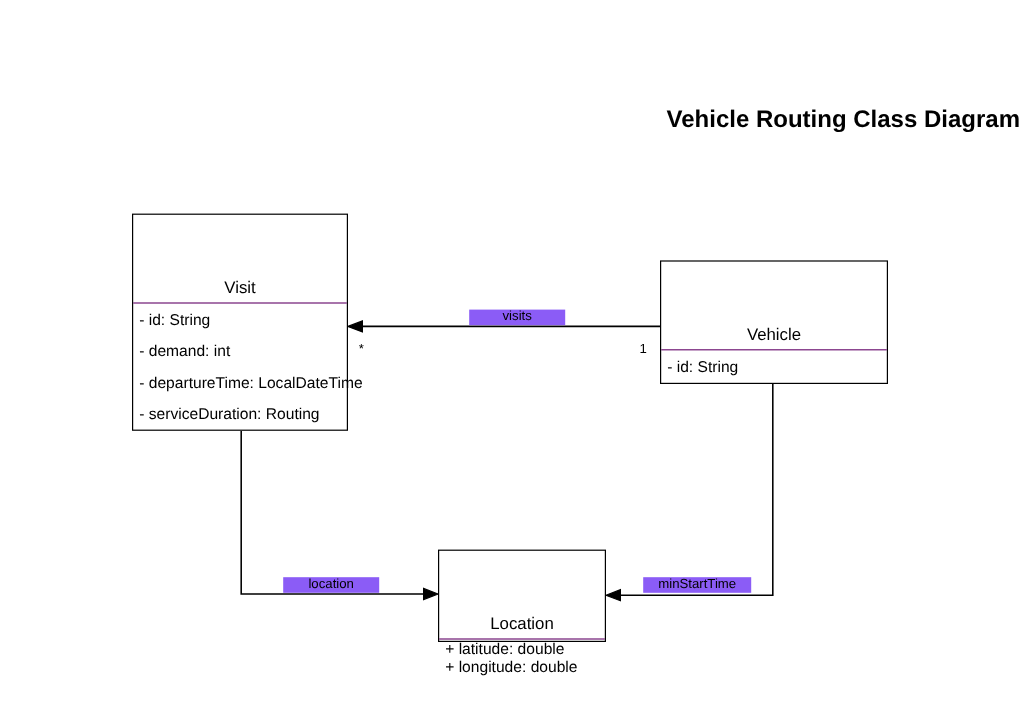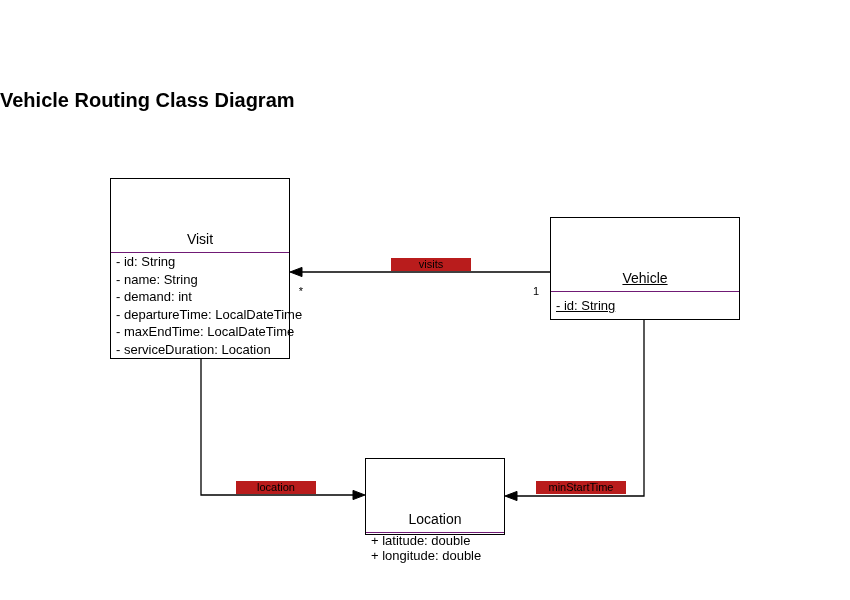--- a/index.html
+++ b/index.html
@@ -14,21 +14,21 @@
     width: 850px;
     height: 600px;
     background: #ffffff;
     overflow: hidden;
   }
   .diagram-title {
     position: absolute;
     left: 0;
     top: 88px;
     width: 850px;
-    text-align: left;
+    text-align: right;
     font-size: 20px;
     font-weight: bold;
     line-height: 24px;
     color: #000000;
   }
   .uml-class {
     position: absolute;
     box-sizing: border-box;
     background: #ffffff;
     border: 1px solid #000000;
@@ -47,36 +47,36 @@
   }
   .uml-attr {
     flex: 1 1 auto;
     display: flex;
     align-items: center;
     padding-left: 5px;
     font-size: 13px;
     white-space: nowrap;
   }
   #class-visit    { left: 110px; top: 178px; width: 180px; height: 181px; }
-  #class-vehicle  { left: 550px; top: 217px; width: 190px; height: 103px; text-decoration: underline; }
+  #class-vehicle  { left: 550px; top: 217px; width: 190px; height: 103px; }
   #class-location { left: 365px; top: 458px; width: 140px; height:  77px; }
   .edges-svg {
     position: absolute;
     left: 0;
     top: 0;
     width: 850px;
     height: 600px;
   }
   .edge-label {
     position: absolute;
     font-size: 11px;
     line-height: 13px;
     text-align: center;
     color: #000000;
-    background: #b91c1c;
+    background: #8b5cf6;
   }
   #label-visits        { left: 391px; top: 258px; width: 80px; }
   #label-location      { left: 236px; top: 481px; width: 80px; }
   #label-homelocation  { left: 536px; top: 481px; width: 90px; }
   .multiplicity {
     position: absolute;
     font-size: 11px;
     line-height: 13px;
     text-align: center;
     color: #000000;
@@ -105,25 +105,23 @@
 
     <g>
       <polyline points="644,320 644,496 516,496" fill="none" stroke="#000000" stroke-width="1.3"></polyline>
       <polygon points="505,496 517,491.4 517,500.6" fill="#000000" stroke="#000000"></polygon>
     </g>
   </svg>
 
   <div id="class-visit" class="uml-class">
     <div class="uml-header">Visit</div>
     <div class="uml-attr">- id: String</div>
-    <div class="uml-attr">- name: String</div>
     <div class="uml-attr">- demand: int</div>
     <div class="uml-attr">- departureTime: LocalDateTime</div>
-    <div class="uml-attr">- maxEndTime: LocalDateTime</div>
-    <div class="uml-attr">- serviceDuration: Location</div>
+    <div class="uml-attr">- serviceDuration: Routing</div>
   </div>
 
   <div id="class-vehicle" class="uml-class">
     <div class="uml-header">Vehicle</div>
     <div class="uml-attr">- id: String</div>
   </div>
 
   <div id="class-location" class="uml-class">
     <div class="uml-header">Location</div>
     <div class="uml-attr">+ latitude: double</div>

